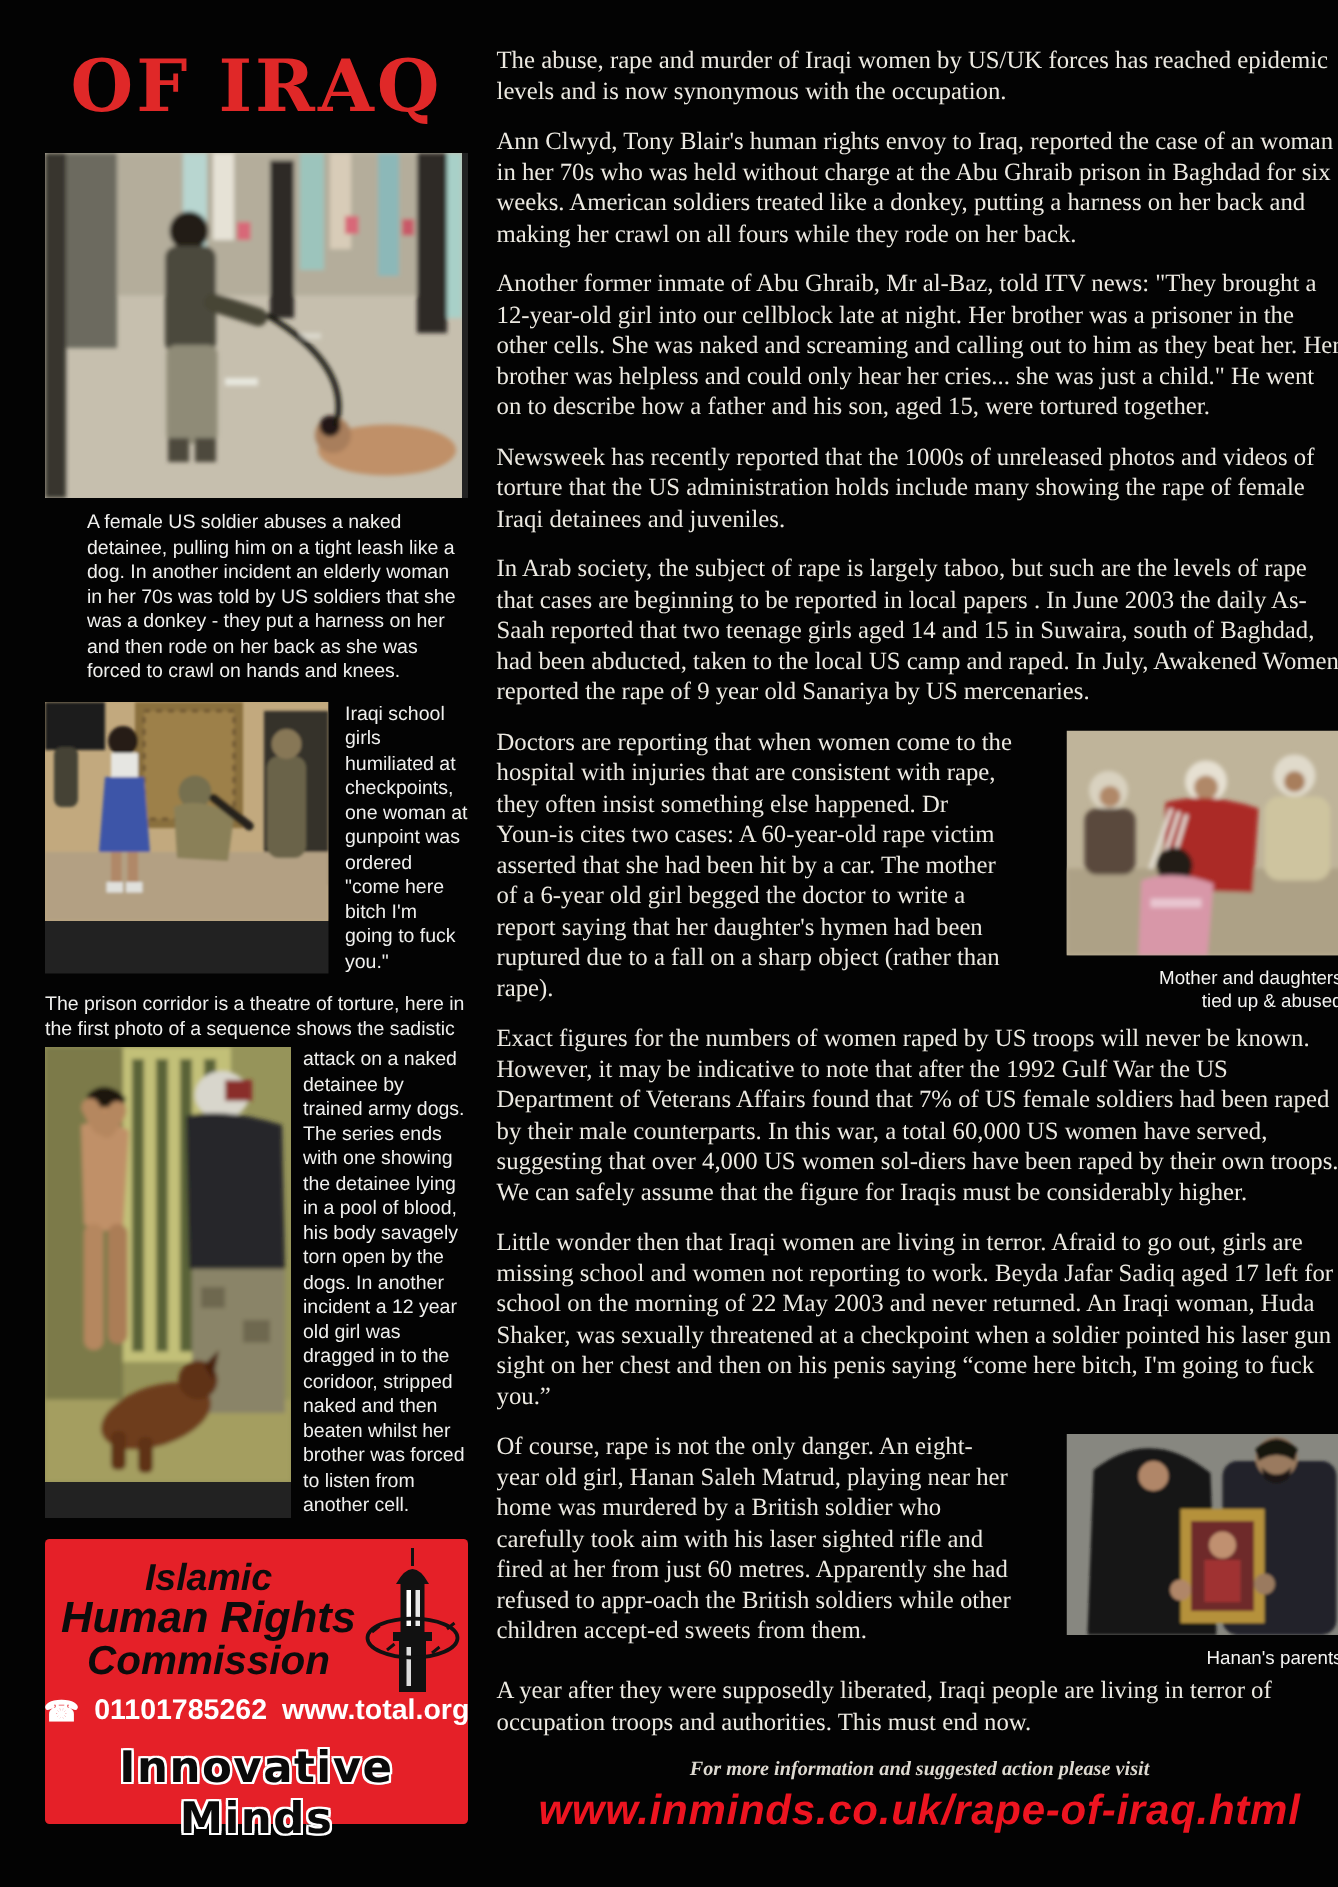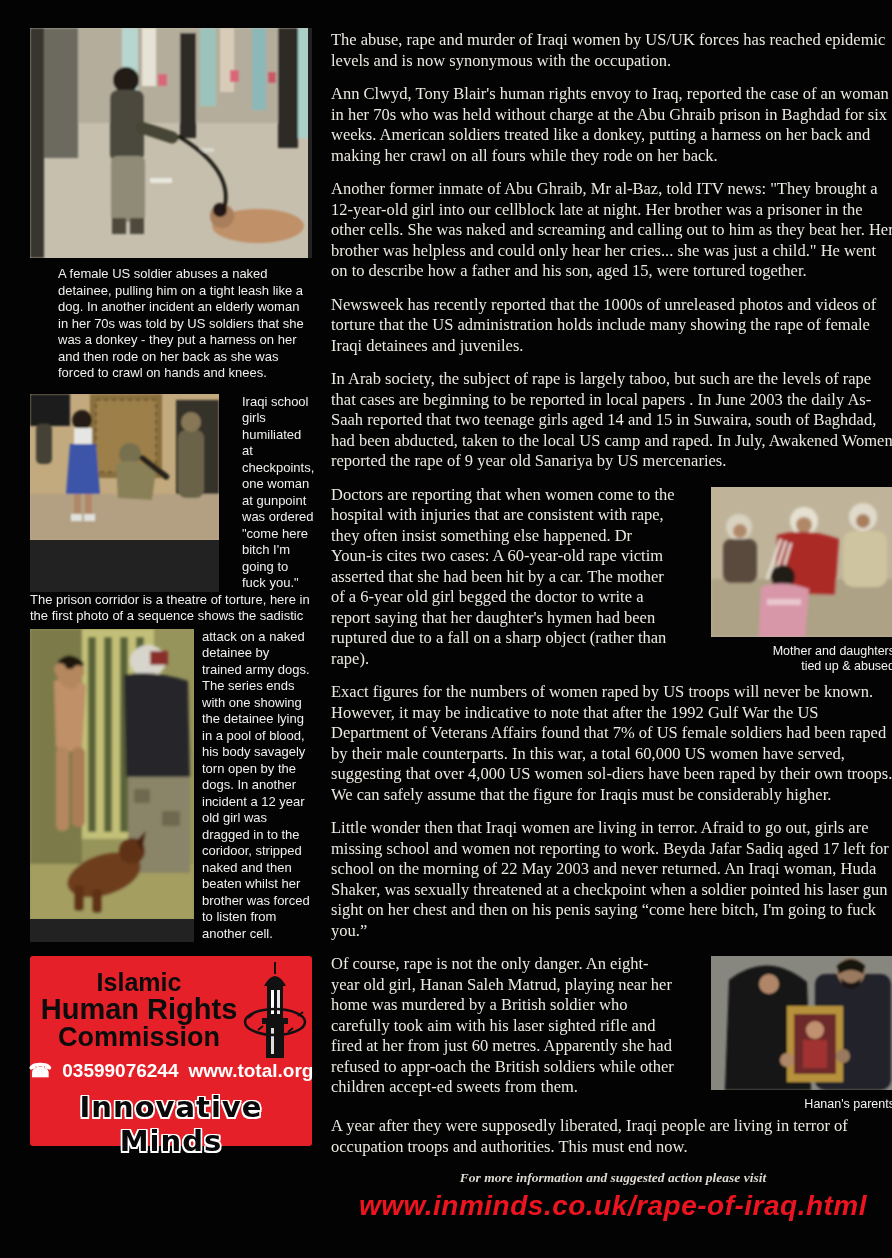--- a/index.html
+++ b/index.html
@@ -7,30 +7,30 @@
         font-family:"Liberation Sans",sans-serif;}
   
   .leftcol{position:absolute;left:30px;top:0;width:282px;}
   .title{margin-top:28px;text-align:center;color:#e02828;
          font-family:"DejaVu Serif",serif;font-weight:bold;
          font-size:48px;line-height:60px;letter-spacing:2px;}
   .photo{display:block;background:#222;}
   .photo svg{display:block;}
   .cap{color:#f0f0ee;font-size:13px;line-height:16.5px;font-family:"Liberation Sans",sans-serif;}
   .cap1{margin-top:8px;margin-left:28px;}
-  .row2{margin-top:12px;display:flex;gap:23px;}
+  .row2{margin-top:12px;display:flex;gap:11px;}
   .cap2{width:84px;}
-  .cap3a{margin-top:0;}
+  .cap3a{margin-top:12px;}
   .row3{margin-top:4px;display:flex;gap:8px;}
   .cap3b{flex:1;}
   
   .ihrc{margin-top:14px;width:282px;height:190px;background:#e52028;border-radius:3px;
         box-sizing:border-box;padding:10px 8px 8px;position:relative;}
   .ihrc-name{margin-top:4px;margin-right:64px;text-align:center;color:#0c0c0c;
-             font-weight:bold;line-height:1.0;}
+             font-weight:bold;line-height:1.0;font-style:italic;}
   .ihrc-name .l1{font-size:25px;}
   .ihrc-name .l2{font-size:29px;}
   .ihrc-name .l3{font-size:27px;}
   .minaret{position:absolute;right:4px;top:4px;}
   .ihrc-contact{margin-top:8px;display:flex;justify-content:center;gap:10px;
                 color:#fff;font-weight:bold;font-size:19px;align-items:center;}
   .im-logo{margin-top:8px;text-align:center;color:#0a0a0a;font-weight:bold;
            font-family:"DejaVu Sans",sans-serif;font-size:29px;letter-spacing:1px;
            text-shadow:-1.5px -1.5px 0 #fff,1.5px -1.5px 0 #fff,-1.5px 1.5px 0 #fff,
                        1.5px 1.5px 0 #fff,0 -1.5px 0 #fff,0 1.5px 0 #fff,
@@ -50,20 +50,21 @@
               font-weight:bold;font-size:28px;letter-spacing:0.5px;}
 </style>
 </head>
 <body>
 
 <div class="page">
 
   <div class="leftcol">
 
     <div class="title">
+      <div>OF IRAQ</div>
     </div>
 
     <div class="photo" style="margin-top:14px;">
       <svg width="278" height="230" viewBox="0 0 278 230">
         <defs>
             <filter id="b1">
               <feGaussianBlur stdDeviation="1.3"></feGaussianBlur>
             </filter>
           </defs>
         <rect width="278" height="230" fill="#c6bfae"></rect>
@@ -189,21 +190,21 @@
         <ellipse cx="33" cy="62" rx="30" ry="13" fill="none" stroke="#111" stroke-width="2.5"></ellipse>
         <path d="M6 58 l5 -4 M16 70 l5 -4 M46 72 l5 -4 M56 56 l5 -4" stroke="#111" stroke-width="2"></path>
       </svg>
       <div class="ihrc-name">
         <div class="l1">Islamic</div>
         <div class="l2">Human Rights</div>
         <div class="l3">Commission</div>
       </div>
       <div class="ihrc-contact">
         <span>☎</span>
-        <span>03599076244</span>
+        <span>01101785262</span>
         <span>www.total.org</span>
       </div>
       <div class="im-logo">Innovative Minds</div>
 
     </div>
   </div>
 
   <div class="rightcol">
     <div class="article">
 

